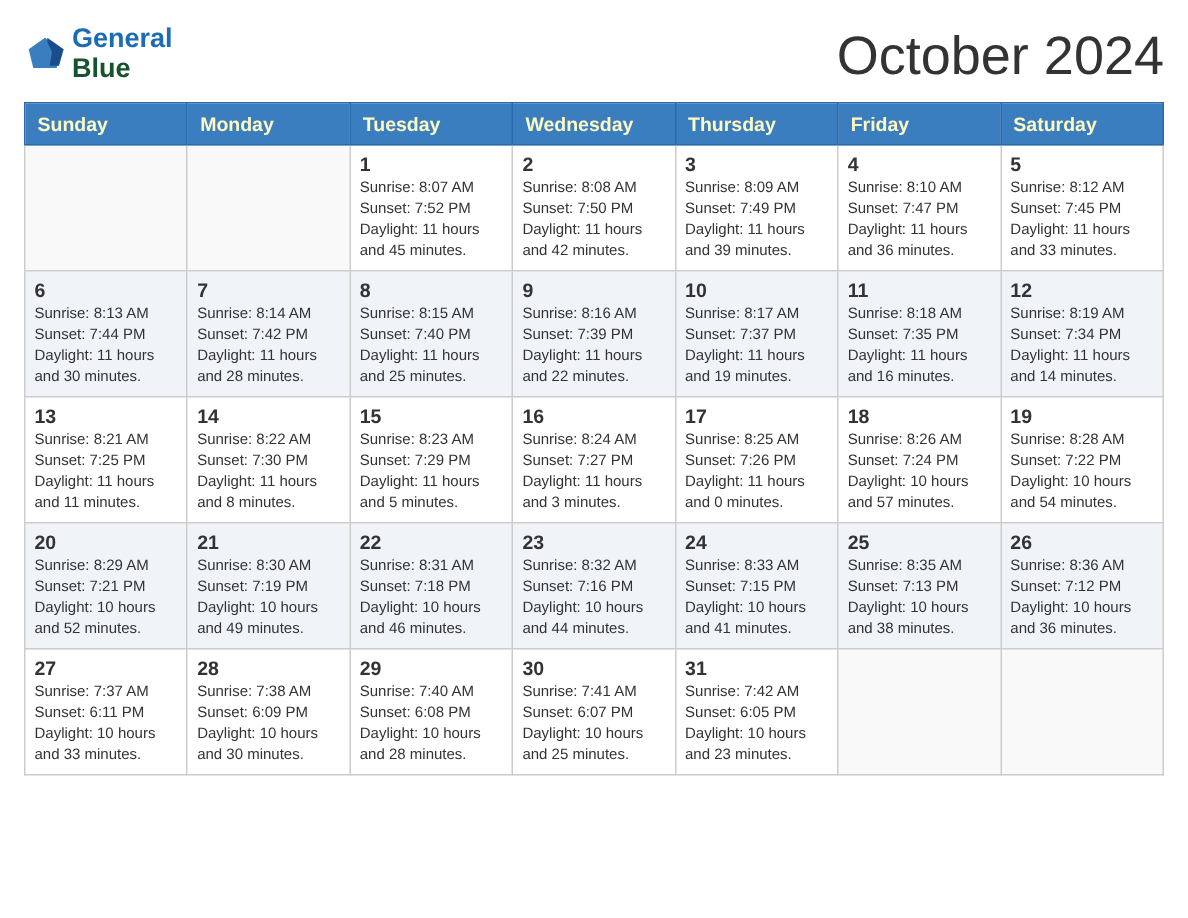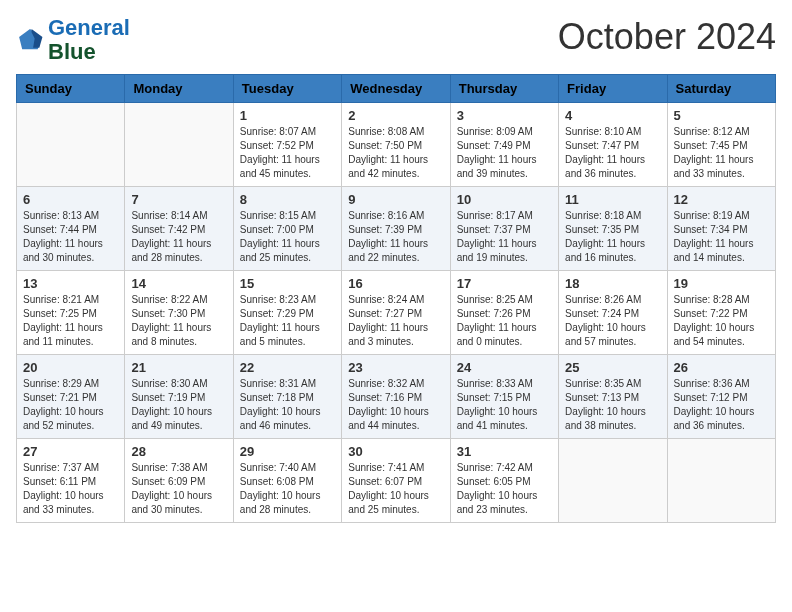--- a/index.html
+++ b/index.html
@@ -15,21 +15,21 @@
       justify-content: space-between;
       align-items: flex-start;
       margin-bottom: 10px;
     }
     .logo {
       display: flex;
       align-items: center;
       gap: 4px;
     }
     .logo-text {
-      font-size: 22px;
+      font-size: 18px;
       font-weight: bold;
       color: #333;
       line-height: 1.1;
     }
     .logo-text span {
       color: #1a6cb5;
     }
     .logo-icon {
       width: 28px;
       height: 28px;
@@ -46,21 +46,21 @@
     .location {
       font-size: 15px;
       color: #333;
     }
     .calendar {
       width: 100%;
       border-collapse: collapse;
     }
     .calendar th {
       background: #3a7ec0;
-      color: #000000;
+      color: #fef9c3;
       font-size: 13px;
       font-weight: bold;
       padding: 6px 8px;
       text-align: left;
       border: 1px solid #2a6aaa;
     }
     .calendar td {
       border: 1px solid #ccc;
       vertical-align: top;
       padding: 5px 6px;
@@ -162,21 +162,21 @@
         </td>
         <td>
           <div class="day-num">7</div>
           <div class="day-info">Sunrise: 8:14 AM
 Sunset: 7:42 PM
 Daylight: 11 hours and 28 minutes.</div>
         </td>
         <td>
           <div class="day-num">8</div>
           <div class="day-info">Sunrise: 8:15 AM
-Sunset: 7:00 PM
+Sunset: 7:40 PM
 Daylight: 11 hours and 25 minutes.</div>
         </td>
         <td>
           <div class="day-num">9</div>
           <div class="day-info">Sunrise: 8:16 AM
 Sunset: 7:39 PM
 Daylight: 11 hours and 22 minutes.</div>
         </td>
         <td>
           <div class="day-num">10</div>

